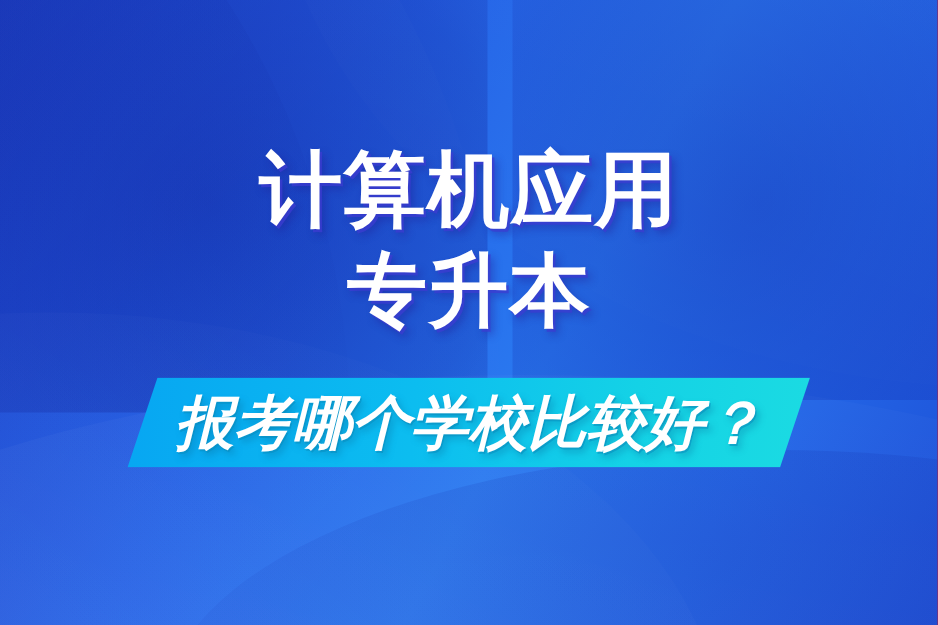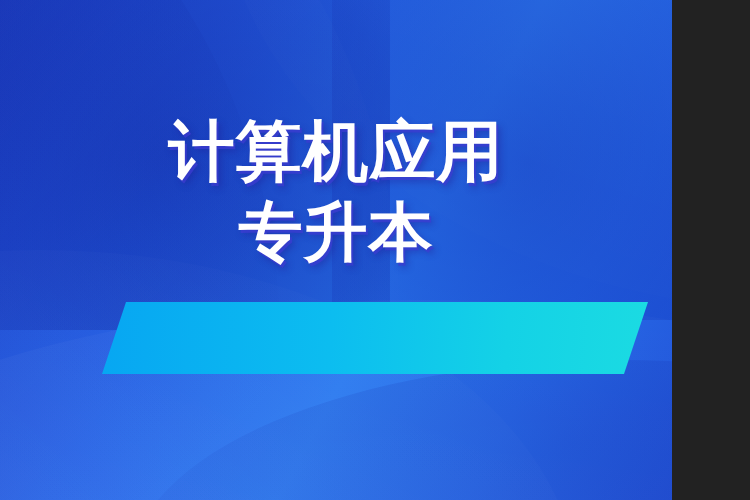--- a/index.html
+++ b/index.html
@@ -7,21 +7,21 @@
     margin: 0;
     padding: 0;
     background: #222;
   }
   body {
     font-family: "Liberation Sans", "DejaVu Sans", sans-serif;
   }
 
   .poster {
     position: relative;
-    width: 672px;
+    width: 750px;
     height: 500px;
     overflow: hidden;
     background: #d946ef;
   }
 
   
   .bg-base {
     position: absolute;
     inset: 0;
     background:
@@ -224,14 +224,15 @@
   <div class="bg-arc-bc"></div>
   <div class="bg-arc-bottom"></div>
   <div class="bg-arc-bl"></div>
 
   <div class="headline">
     <span class="title-line title-line-1">计算机应用</span>
     <span class="title-line title-line-2">专升本</span>
   </div>
 
   <div class="ribbon"></div>
+  <div class="ribbon-text">报考哪个学校比较好？</div>
 
 </div>
 
 </body></html>

